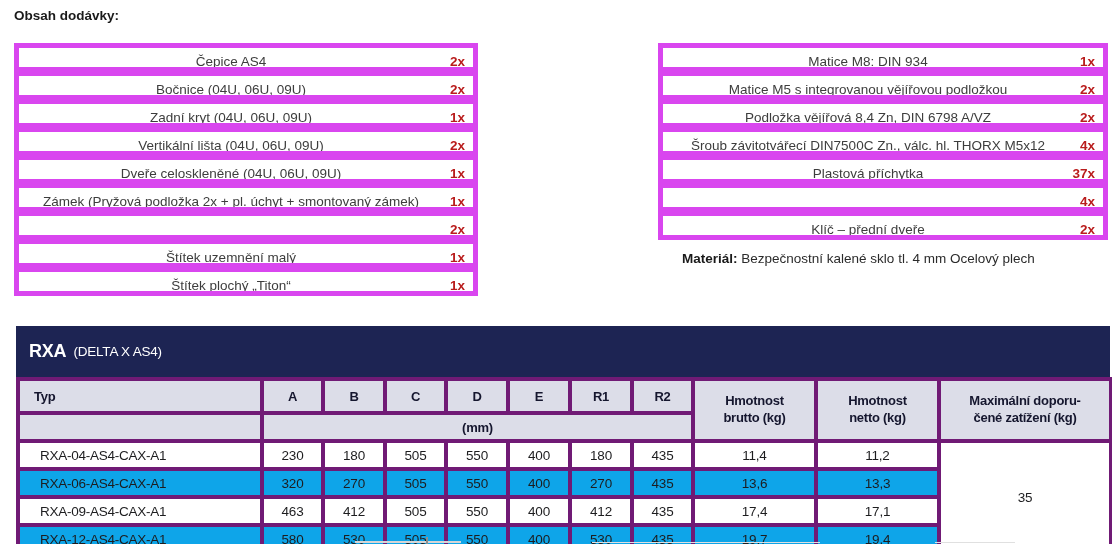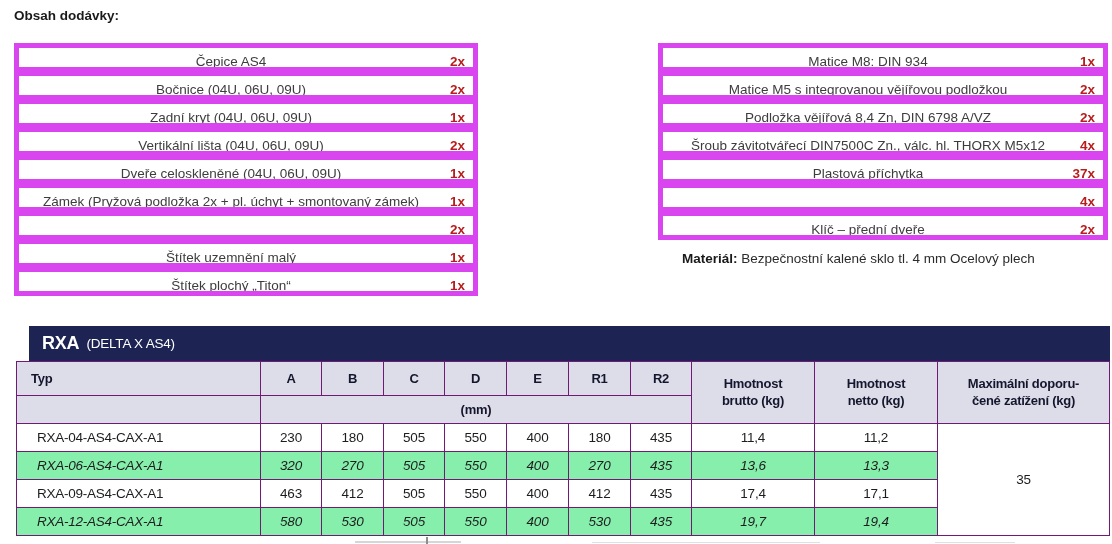--- a/index.html
+++ b/index.html
@@ -61,26 +61,25 @@
   }
   .material-line b { font-weight: 700; color: #1a1a1a; }
   
   .spec-wrap {
     position: absolute;
     left: 16px;
     top: 326px;
     width: 1094px;
   }
   .spec-titlebar {
-    height: 35px;
+    height: 51px;
     background: #1d2453;
     display: flex;
     align-items: center;
     padding-left: 13px;
-    margin-left: 13px;
   }
   .spec-titlebar .t1 {
     color: #ffffff;
     font-weight: 700;
     font-size: 18px;
     letter-spacing: -0.2px;
   }
   .spec-titlebar .t2 {
     color: #ffffff;
     font-weight: 400;
@@ -88,21 +87,21 @@
     margin-left: 7px;
     letter-spacing: -0.2px;
   }
   table.spec {
     border-collapse: collapse;
     width: 100%;
     table-layout: fixed;
     letter-spacing: -0.25px;
   }
   table.spec th, table.spec td {
-    border: 1px solid #701a75;
+    border: 4px solid #701a75;
     text-align: center;
     padding: 0;
     overflow: hidden;
     white-space: nowrap;
   }
   table.spec thead th {
     background: #dcdde8;
     color: #15162e;
     font-weight: 700;
     font-size: 13px;
@@ -110,21 +109,21 @@
   table.spec thead tr.hr1 th { height: 34px; }
   table.spec thead tr.hr2 th { height: 28px; }
   .th-typ { text-align: left !important; padding-left: 14px !important; }
   .th-2line { line-height: 1.3; }
   table.spec tbody td {
     height: 28px;
     font-size: 13.5px;
     color: #1d1d1f;
     background: #ffffff;
   }
-  table.spec tbody tr.alt td { background: #86efac; font-style: italic; }
+  table.spec tbody tr.alt td { background: #0ea5e9; }
   td.typ-cell { text-align: left !important; padding-left: 20px !important; }
   td.max-cell { background: #ffffff !important; font-size: 14px; }
   
   .bmark { position: absolute; background: #d6d6d6; }
   .bmark.m1 { left: 355px; top: 541px; width: 106px; height: 2px; }
   .bmark.tick { left: 426px; top: 537px; width: 2px; height: 7px; background: #8e8e8e; }
   .bmark.m2 { left: 592px; top: 542px; width: 228px; height: 1px; background: #e0e0e0; }
   .bmark.m3 { left: 935px; top: 542px; width: 80px; height: 1px; background: #e0e0e0; }
 </style>
 </head>

